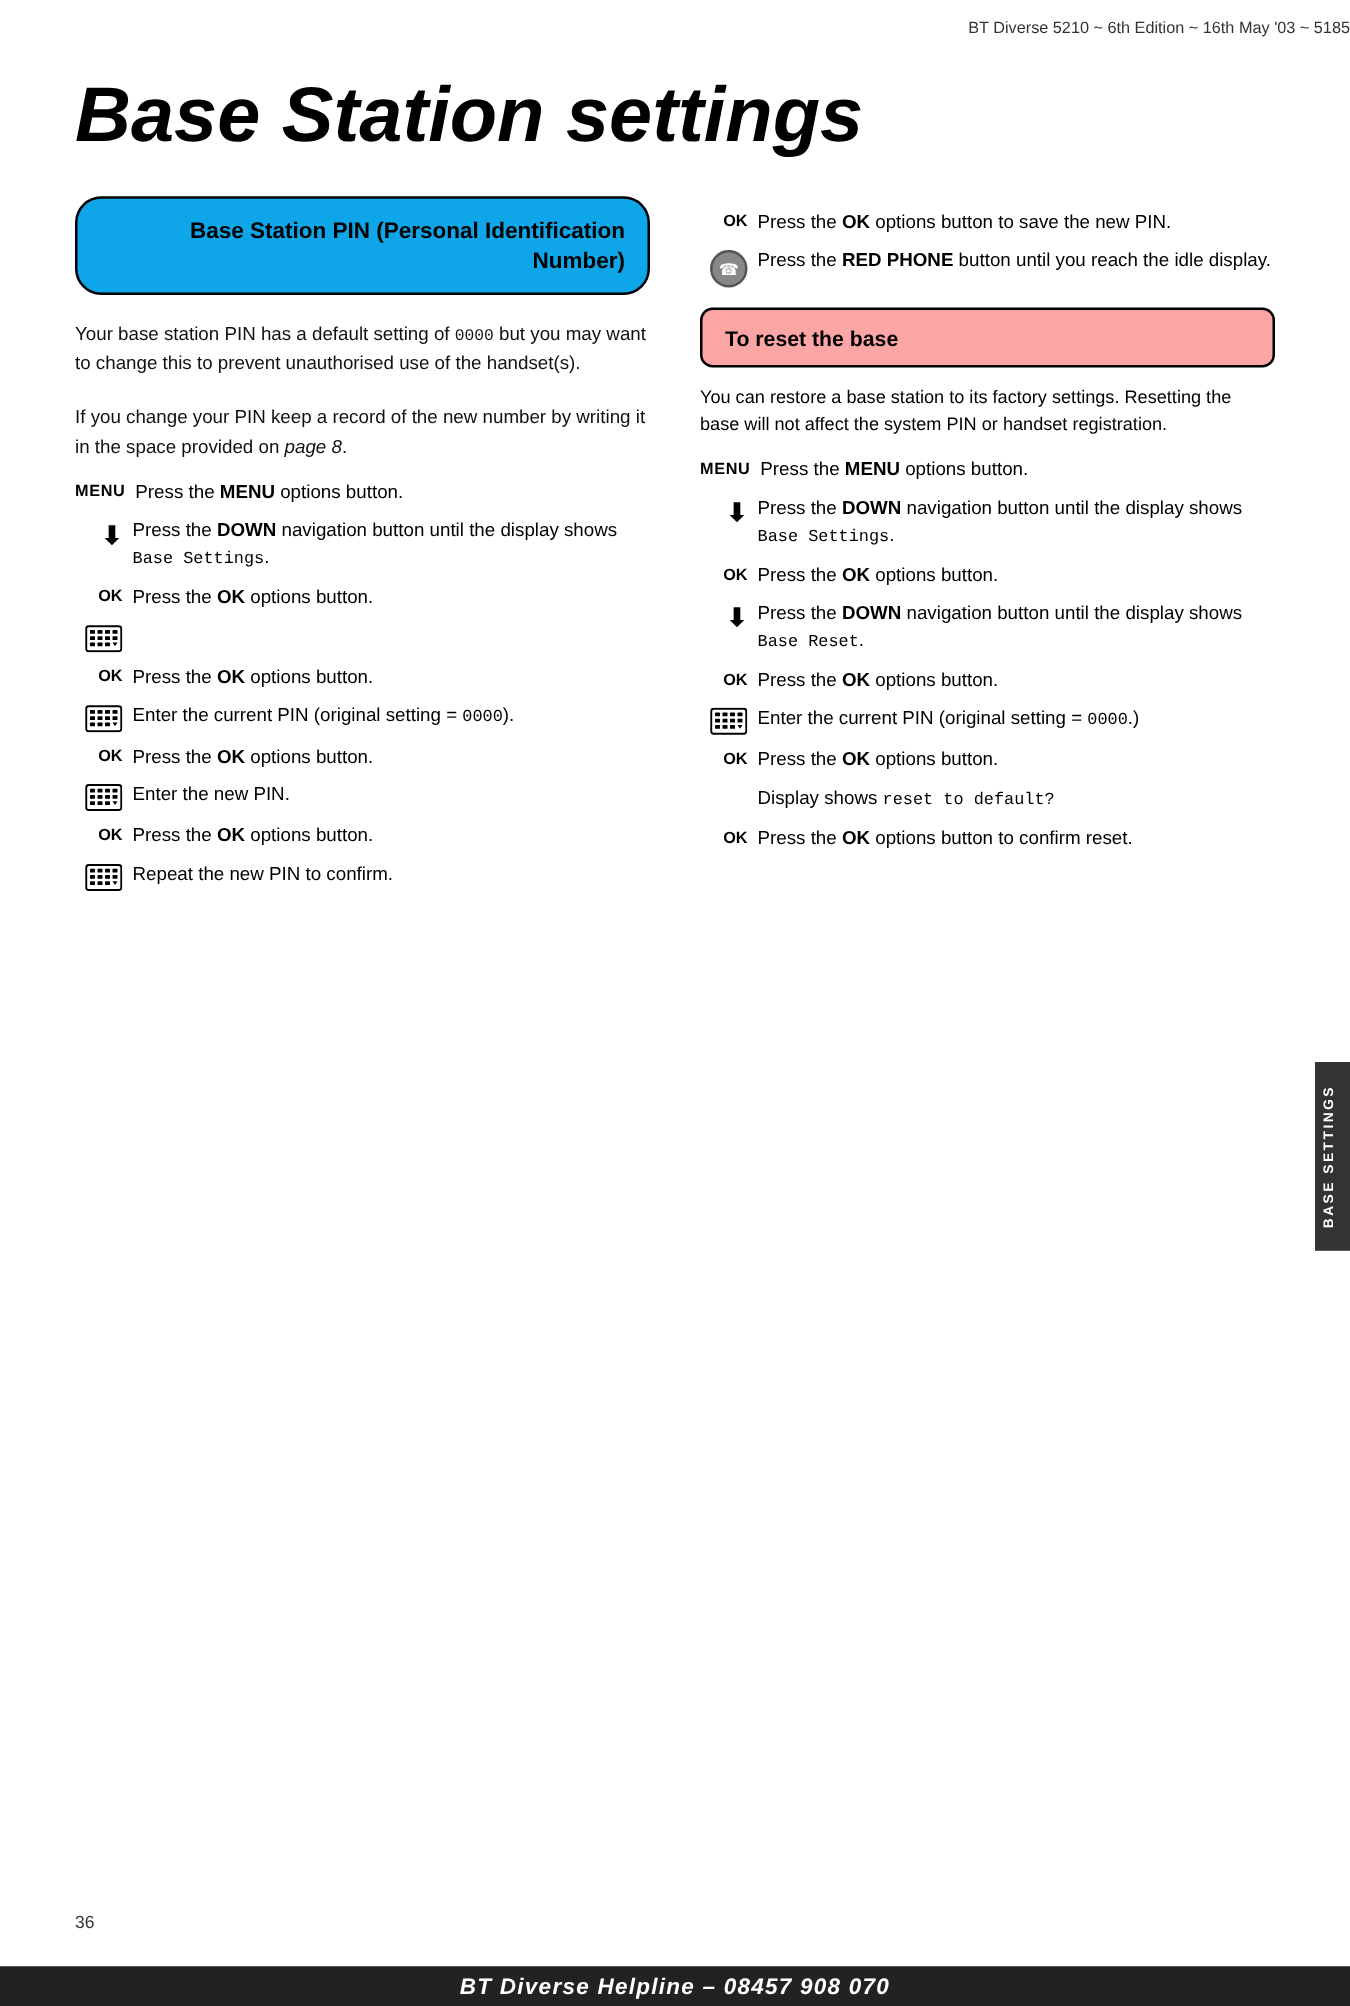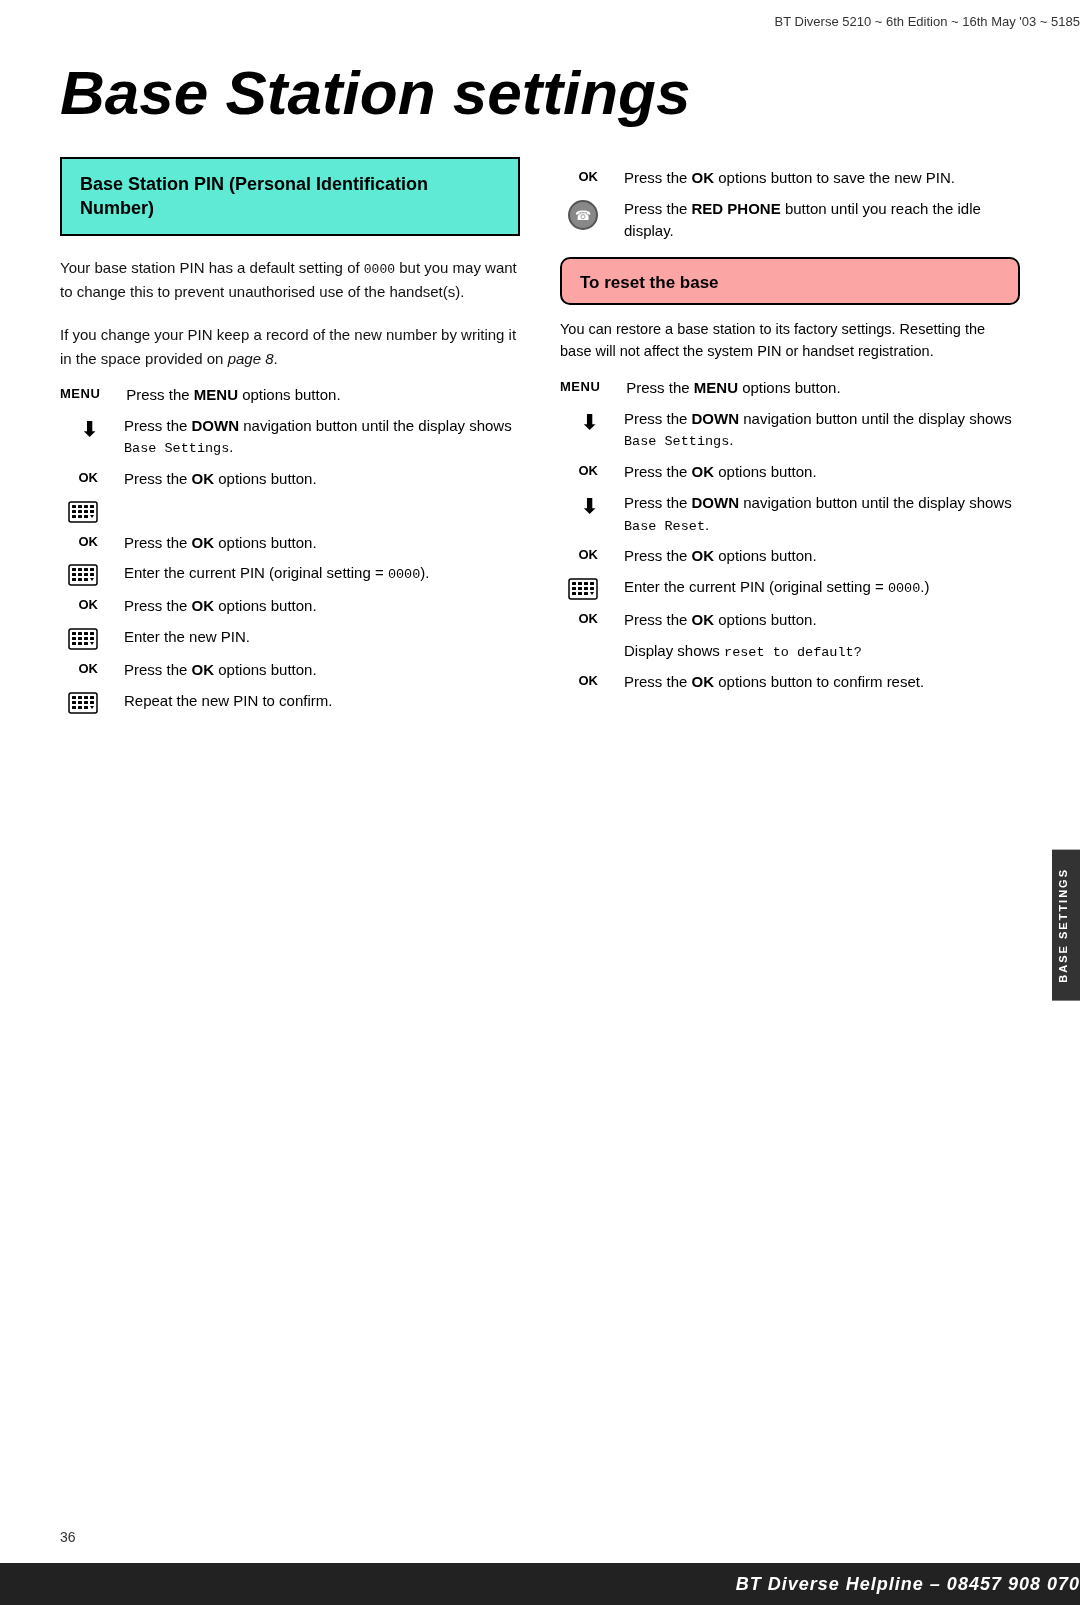--- a/index.html
+++ b/index.html
@@ -40,24 +40,25 @@
       min-width: 0;
     }
 
     .right-col {
       flex: 1;
       min-width: 0;
     }
 
     .section-box {
       border: 2.5px solid #000;
-      border-radius: 0;
+      border-radius: 21px;
       padding: 14px 18px;
       margin-bottom: 18px;
-      background: #5eead4;
+      background: #0ea5e9;
+      text-align: right;
     }
 
     .section-box h2 {
       font-size: 18px;
       font-weight: 900;
       line-height: 1.3;
     }
 
     .intro-text {
       font-size: 15px;
@@ -68,21 +69,21 @@
     }
 
     .step-list {
       margin-top: 10px;
     }
 
     .step-row {
       display: flex;
       align-items: flex-start;
       margin-bottom: 9px;
-      gap: 26px;
+      gap: 8px;
     }
 
     .step-text {
       font-size: 15px;
       line-height: 1.45;
       flex: 1;
     }
 
     .step-text b {
       font-weight: 900;
@@ -152,25 +153,25 @@
       padding: 18px 5px;
       text-transform: uppercase;
     }
 
     
     .bottom-bar {
       position: absolute;
       bottom: 0;
       left: 0;
       right: 0;
-      height: 42px;
+      height: 32px;
       background: #222;
       display: flex;
       align-items: center;
-      justify-content: flex-end;
+      justify-content: center;
     }
 
     .bottom-bar span {
       color: #fff;
       font-size: 18px;
       font-style: italic;
       font-weight: 700;
       letter-spacing: 1px;
     }
 

